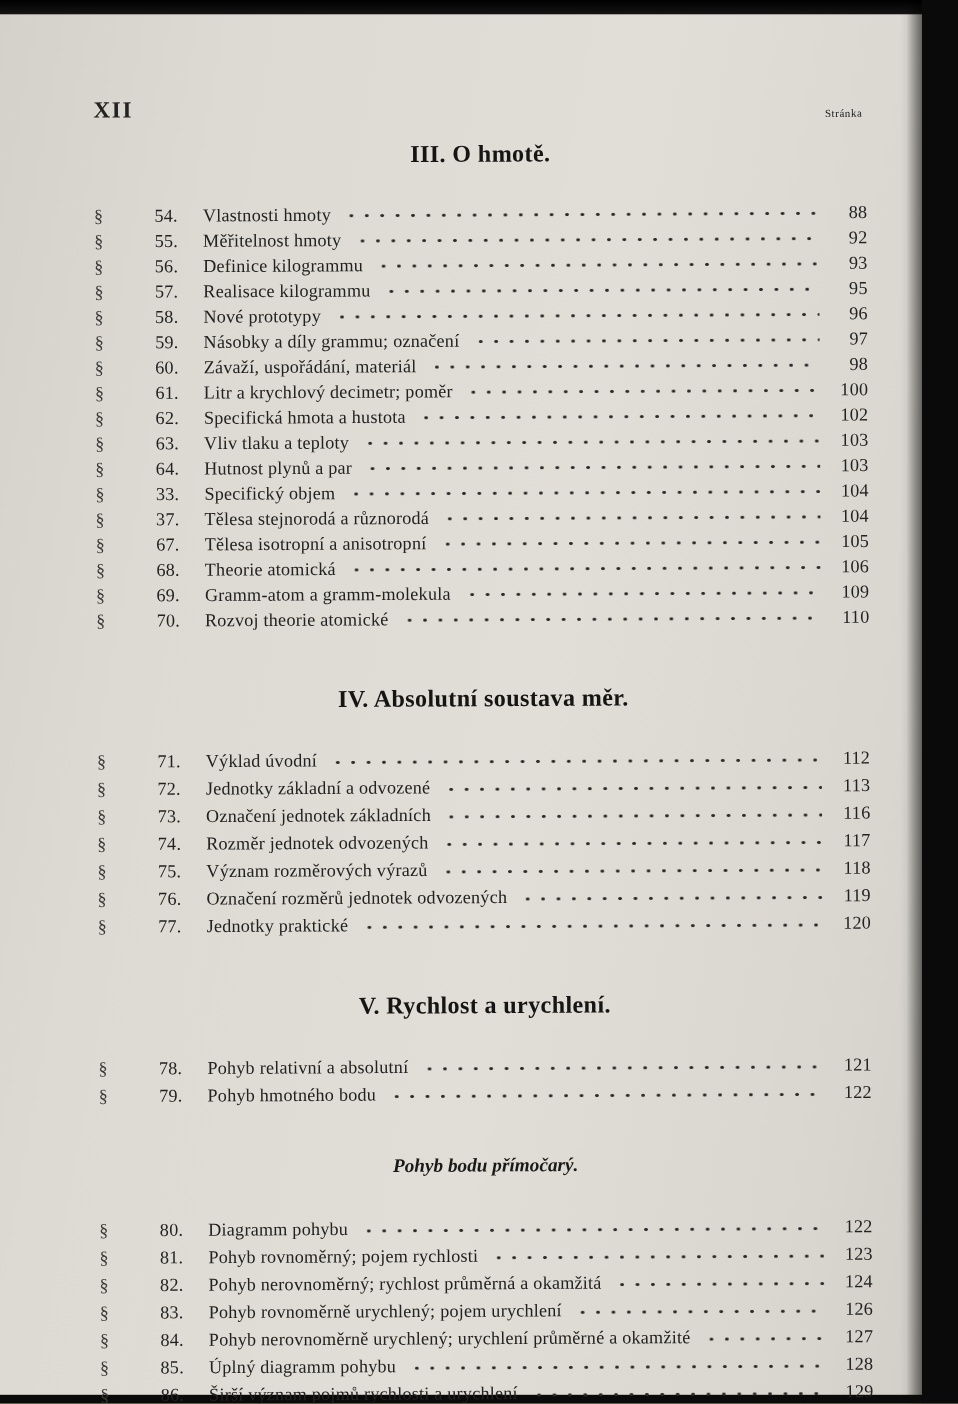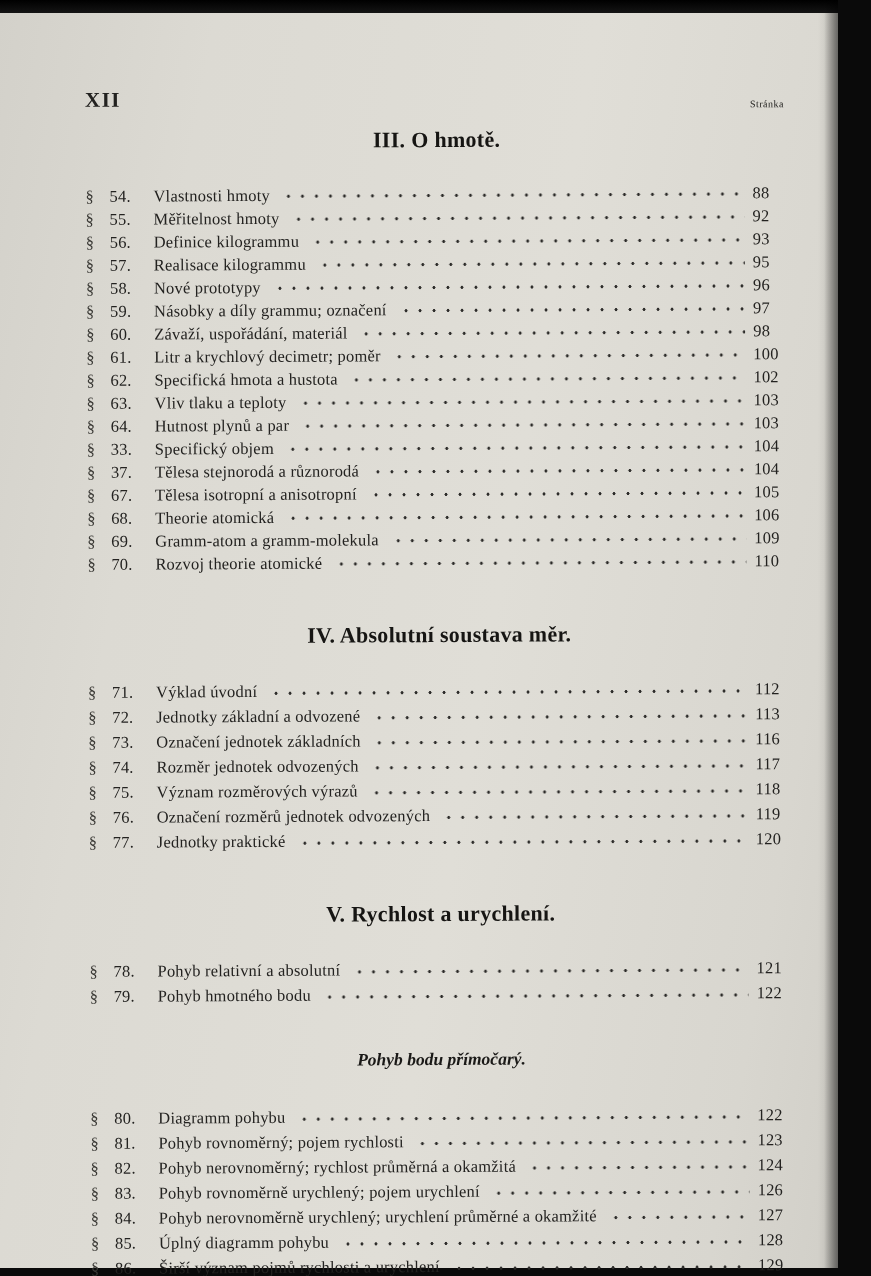--- a/index.html
+++ b/index.html
@@ -44,29 +44,29 @@
     text-align:center; font-style:italic; font-weight:bold;
     font-size:17.5px; margin:42px 0 34px 0; color:#1a1917;
   }
 
   .toc-row {
     display:flex; align-items:baseline;
     font-size:16.5px; line-height:25px; letter-spacing:0.2px;
   }
   .toc-section:nth-of-type(1) .toc-row { line-height:23px; }
   .mark  { width:24px; flex:0 0 auto; color:#3a3935; }
-  .num   { width:44px; flex:0 0 auto; }
+  .num   { width:44px; flex:0 0 auto;margin-left:31px; }
   .title { flex:0 1 auto; }
   .leader {
     flex:1 1 18px; min-width:18px; align-self:flex-end;
     height:13px; margin:0 8px 4px 12px;
     background-image: radial-gradient(circle, #2c2b29 1.3px, rgba(0,0,0,0) 1.8px);
     background-size:14px 13px; background-repeat:repeat-x; background-position:left bottom;
   }
-  .pageno { flex:0 0 auto; min-width:36px; text-align:left;font-family:Liberation Serif, serif; }
+  .pageno { flex:0 0 auto; min-width:36px; text-align:right;font-family:Liberation Serif, serif; }
 </style>
 </head>
 <body>
 
 <div class="scan">
   <div class="paper"></div>
   <div class="edge-shade"></div>
   <div class="band-top"></div>
   <div class="band-right"></div>
   <div class="band-bottom"></div>

